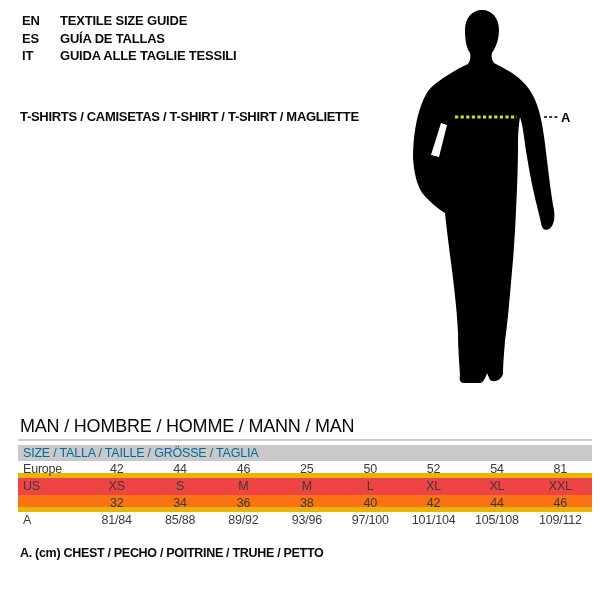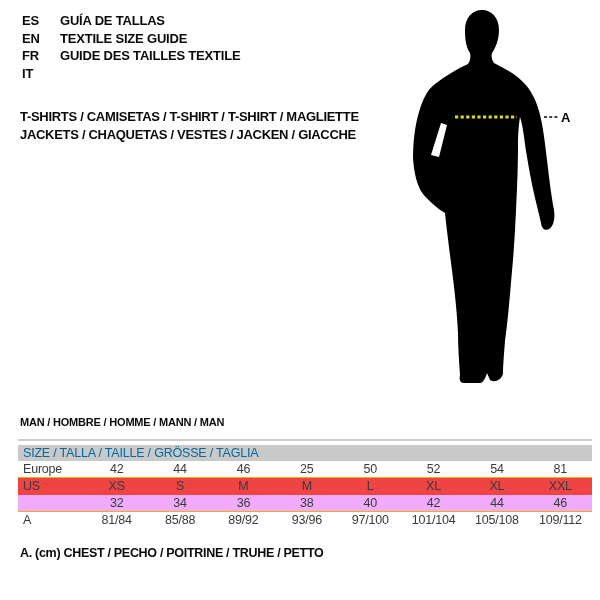--- a/index.html
+++ b/index.html
@@ -11,57 +11,53 @@
   .langs{position:absolute;left:22px;top:12px;}
   .lang-row{display:flex;height:17.6px;line-height:17.6px;font-size:13px;font-weight:700;letter-spacing:-0.2px;}
   .lang-code{width:38px;flex:0 0 38px;}
   
   .categories{position:absolute;left:20px;top:108px;}
   .category-line{font-size:13px;font-weight:700;line-height:18px;letter-spacing:-0.3px;}
   
   .figure{position:absolute;left:405px;top:5px;}
   .figure text{font-family:"Liberation Sans", sans-serif;}
   
-  .section-title{position:absolute;left:20px;top:416px;font-size:11px;font-weight:700;letter-spacing:-0.2px;}
+  .section-title{position:absolute;left:20px;top:416px;font-size:18px;font-weight:400;letter-spacing:-0.2px;}
   
   .top-rule{position:absolute;left:18px;top:439px;width:574px;height:2px;background:#cccccc;}
   
   .size-table{position:absolute;left:18px;top:445px;width:574px;font-size:12.5px;color:#3a3a3a;letter-spacing:-0.2px;}
   .thead{height:16px;line-height:16px;padding-left:5px;color:#0369a1;}
   .trow{display:grid;grid-template-columns:67px repeat(8,1fr);height:17px;line-height:16px;box-sizing:border-box;}
-  .trow.bordered{border-bottom:1px solid #eab308;}
+  .trow.bordered{border-bottom:5px solid #eab308;}
   .tlabel{padding-left:5px;text-align:left;}
   .tcell{text-align:center;}
   
   .footnote{position:absolute;left:20px;top:546px;font-size:12.5px;font-weight:700;letter-spacing:-0.3px;color:#0a0a0a;}
 </style>
 </head>
 <body>
 
 <div class="langs">
   <div class="lang-row">
+    <span class="lang-code">EN</span>
+    <span class="lang-text">TEXTILE SIZE GUIDE</span>
+  </div>
+  <div class="lang-row">
     <span class="lang-code">ES</span>
     <span class="lang-text">GUÍA DE TALLAS</span>
   </div>
   <div class="lang-row">
-    <span class="lang-code">EN</span>
-    <span class="lang-text">TEXTILE SIZE GUIDE</span>
-  </div>
-  <div class="lang-row">
-    <span class="lang-code">FR</span>
-    <span class="lang-text">GUIDE DES TAILLES TEXTILE</span>
-  </div>
-  <div class="lang-row">
     <span class="lang-code">IT</span>
+    <span class="lang-text">GUIDA ALLE TAGLIE TESSILI</span>
   </div>
 </div>
 
 <div class="categories">
   <div class="category-line">T-SHIRTS / CAMISETAS / T-SHIRT / T-SHIRT / MAGLIETTE</div>
-  <div class="category-line">JACKETS / CHAQUETAS / VESTES / JACKEN / GIACCHE</div>
 </div>
 
 <svg class="figure" width="170" height="385" viewBox="0 0 170 385" aria-hidden="true">
   <path d="M 77,5
            C 87,5 94,13 94,25 C 94,34 91,42 87,48 C 86,52 87,55 89,58
            C 99,63 110,69 118,77 C 126,85 131,95 134,106
            C 138,120 140,138 142,155 C 144,172 146,188 148,200
            C 150,208 150,216 147,221 C 143,227 137,226 136,218
            C 134,209 132,201 130,193 C 126,176 123,158 121,146
            C 119,132 118,121 115,112
@@ -106,21 +102,21 @@
     <div class="tcell">XS</div>
     <div class="tcell">S</div>
     <div class="tcell">M</div>
     <div class="tcell">M</div>
     <div class="tcell">L</div>
     <div class="tcell">XL</div>
     <div class="tcell">XL</div>
     <div class="tcell">XXL</div>
   </div>
 
-  <div class="trow bordered" style="background-color: #f0abfc;">
+  <div class="trow bordered" style="background-color: #f97316;">
     <div class="tlabel"></div>
     <div class="tcell">32</div>
     <div class="tcell">34</div>
     <div class="tcell">36</div>
     <div class="tcell">38</div>
     <div class="tcell">40</div>
     <div class="tcell">42</div>
     <div class="tcell">44</div>
     <div class="tcell">46</div>
   </div>

